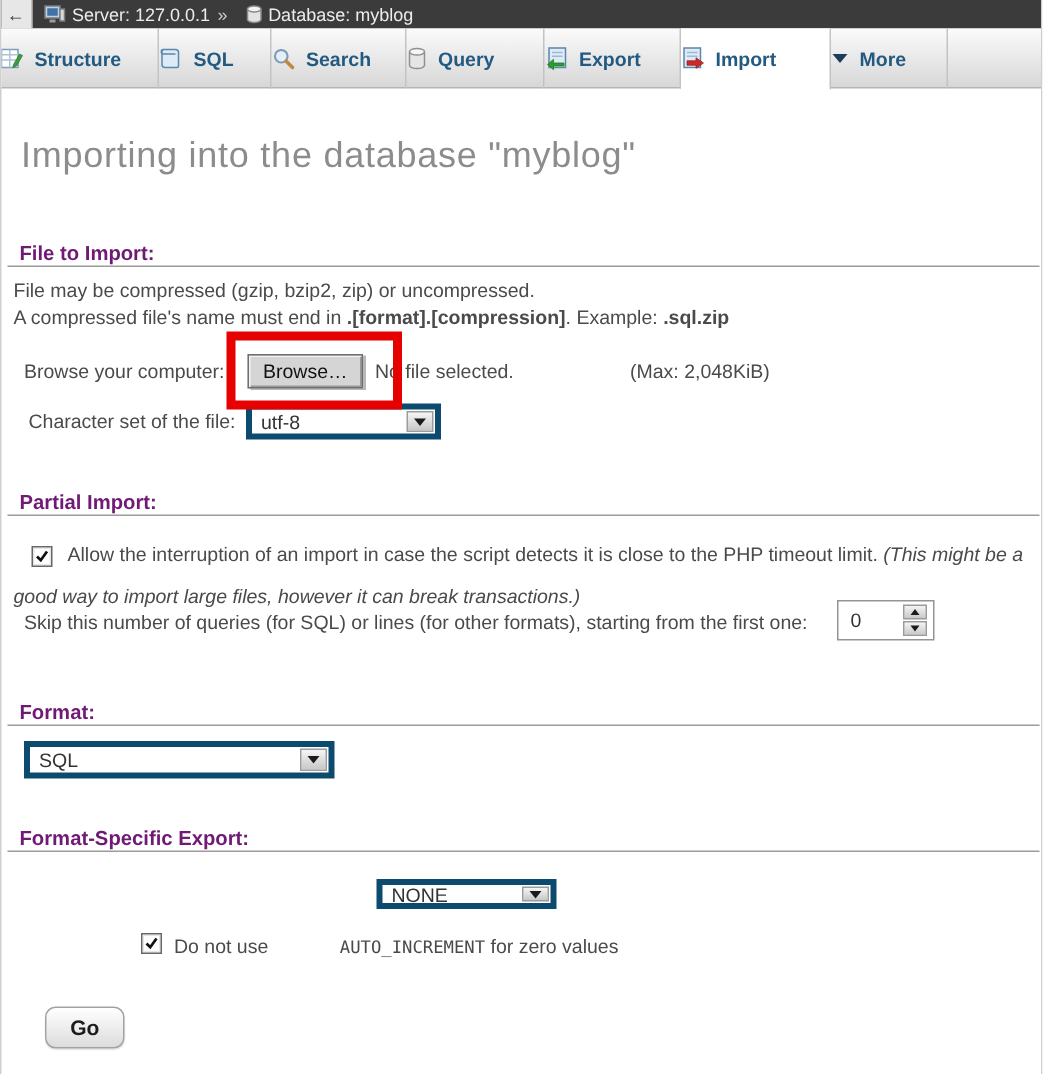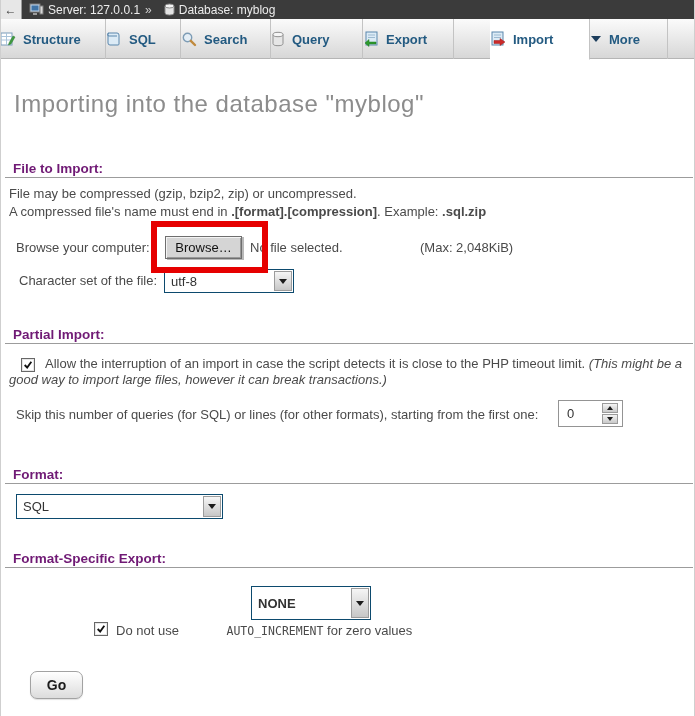--- a/index.html
+++ b/index.html
@@ -28,21 +28,21 @@
   .tabstrip {
     position:absolute; top:19px; left:-1px; width:697px; height:40px;
     background:linear-gradient(#fbfbfb,#d7d7d7);
     border-bottom:1px solid #b5b5b5; display:flex;
   }
   .tab {
     height:40px; display:flex; align-items:center; justify-content:flex-start;
     gap:7px; border-right:1px solid #c3c3c3; cursor:pointer;
     font-weight:bold; color:#235a81; font-size:13px;
   }
-  .tab.active { background:#fff; border-bottom:1px solid #fff; height:41px;margin-left:36px; }
+  .tab.active { background:#fff; border-bottom:1px solid #fff; height:41px; }
   .ticon { flex:0 0 auto; }
   
   .pagetitle {
     position:absolute; top:90px; left:13px; font-size:24px; color:#8c8c8c;
     font-weight:normal; letter-spacing:0.5px;
   }
   .sec-h { position:absolute; left:12px; font-weight:bold; font-size:13.5px; color:#701a75; }
   .sec-line { position:absolute; left:4px; width:688px; height:0; border-top:1px solid #9c9c9c; }
   .bodytext { position:absolute; color:#4a4a4a; }
   .b { font-weight:bold; }
@@ -50,21 +50,21 @@
   
   .browse-btn {
     position:absolute; left:164px; top:236px; width:77px; height:23px;
     background:#d5d5d5; border:1px solid #6e6e6e; color:#111; font-size:13px;
     font-family:"Liberation Sans",sans-serif; text-align:center; line-height:20px;
     box-shadow:inset 1px 1px 0 #f4f4f4, inset -1px -1px 0 #999, 2px 1px 0 #b9b9b9;
     cursor:pointer;
   }
   
   .win-select {
-    position:absolute; background:#fff; border:1px solid #0c4a6e;
+    position:absolute; background:#fff; border:4px solid #0c4a6e;
     display:flex; align-items:stretch; cursor:pointer;
   }
   .win-select .val { flex:1; display:flex; align-items:center; padding-left:6px; color:#333; font-size:13px; overflow:hidden; white-space:nowrap; }
   .win-select .btn {
     width:18px; background:linear-gradient(#f6f6f6,#c7c7c7);
     border:1px solid #9c9c9c; margin:1px; display:flex; align-items:center; justify-content:center;
   }
   .tri-down { width:0; height:0; border-left:4px solid transparent; border-right:4px solid transparent; border-top:5px solid #1b1b1b; }
   .tri-up-s { width:0; height:0; border-left:3px solid transparent; border-right:3px solid transparent; border-bottom:4px solid #1b1b1b; }
   .tri-down-s { width:0; height:0; border-left:3px solid transparent; border-right:3px solid transparent; border-top:4px solid #1b1b1b; }
@@ -204,21 +204,21 @@
     <span class="btn">
         <span class="tri-down"></span>
       </span>
   </div>
 
   <div class="red-rect"></div>
 
   <div class="sec-h" style="top:327px">Partial Import:</div>
   <div class="sec-line" style="top:343px"></div>
 
-  <div class="bodytext" style="top:356px; left:8px; width:682px; line-height:16px;">
+  <div class="bodytext" style="top:356px; left:8px; width:682px; line-height:28px;">
     <span class="cb" style="position:relative; display:inline-flex; margin:0 10px 0 12px; vertical-align:-2px;">
       <svg width="10" height="10" viewBox="0 0 12 12">
           <path d="M2 6 L5 9 L10 2" stroke="#111" stroke-width="2.2" fill="none"></path>
         </svg>
     </span><span>Allow the interruption of an import in case the script detects it is close to the PHP timeout limit. </span><span class="i">(This might be a good way to import large files, however it can break transactions.)</span>
   </div>
 
   <div class="bodytext" style="top:407px; left:15px;">Skip this number of queries (for SQL) or lines (for other formats), starting from the first one:</div>
   <div class="spinbox">
     <span class="num">0</span>
@@ -238,21 +238,21 @@
   <div class="win-select" style="left:15px; top:494px; width:207px; height:25px;">
     <span class="val">SQL</span>
     <span class="btn">
         <span class="tri-down"></span>
       </span>
   </div>
 
   <div class="sec-h" style="top:551px">Format-Specific Export:</div>
   <div class="sec-line" style="top:567px"></div>
 
-  <div class="win-select" style="left:250px; top:586px; width:120px; height:34px;font-weight:bold;">
+  <div class="win-select" style="left:250px; top:586px; width:120px; height:20px;">
     <span class="val">NONE</span>
     <span class="btn">
         <span class="tri-down"></span>
       </span>
   </div>
 
   <span class="cb" style="left:93px; top:622px;">
     <svg width="10" height="10" viewBox="0 0 12 12">
         <path d="M2 6 L5 9 L10 2" stroke="#111" stroke-width="2.2" fill="none"></path>
       </svg>

